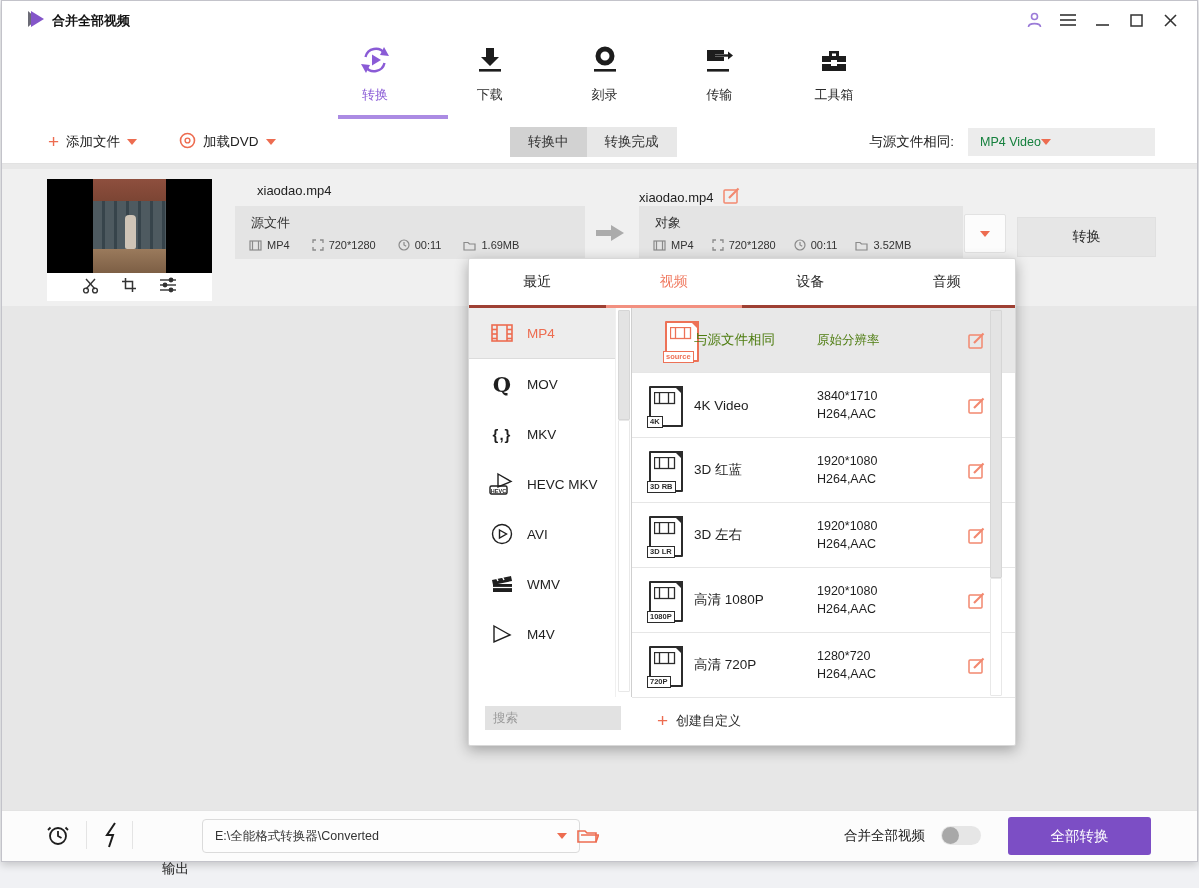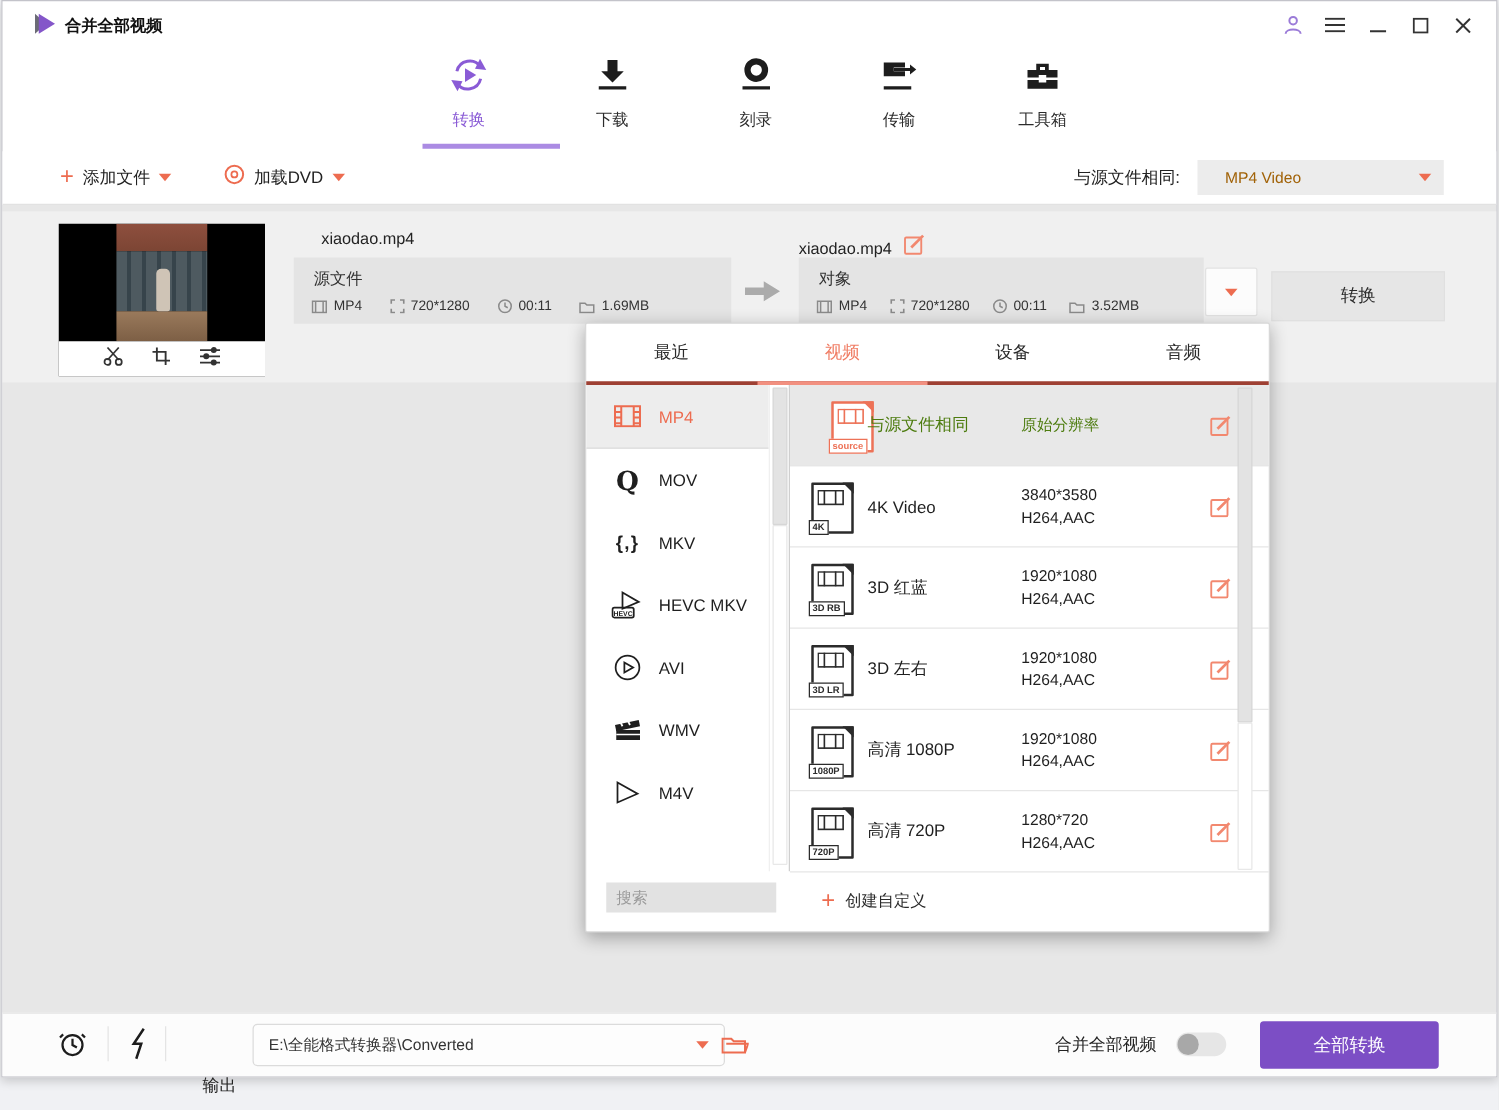--- a/index.html
+++ b/index.html
@@ -32,21 +32,21 @@
   .tb-left{position:absolute;left:46px;top:0;height:42px;display:flex;align-items:center;gap:42px;}
   .tb-group{display:flex;align-items:center;gap:7px;cursor:default;}
   .tb-group .tlabel{font-size:13.5px;color:#222;}
   .caret{width:0;height:0;border-left:5px solid transparent;border-right:5px solid transparent;border-top:6px solid #ED6C50;}
   .plus{color:#ED6C50;font-size:19px;font-weight:400;line-height:14px;}
   .seg-tabs{position:absolute;left:508px;top:6px;display:flex;height:30px;}
   .seg{padding:0 18px;display:flex;align-items:center;font-size:13.5px;color:#333;background:#E8E8E8;}
   .seg.active{background:#D2D2D2;}
   .tb-right{position:absolute;right:42px;top:0;height:42px;display:flex;align-items:center;gap:14px;}
   .tb-right .tlabel{font-size:13.5px;color:#222;}
-  .fmt-select{width:165px;height:28px;background:#ECECEC;display:flex;align-items:center;justify-content:space-between;padding:0 10px 0 22px;font-size:12.5px;color:#a16207;}
+  .fmt-select{width:165px;height:28px;background:#ECECEC;display:flex;align-items:center;padding:0 10px 0 12px;font-size:12.5px;color:#15803d;}
   
   .content{position:absolute;left:0;top:163px;right:0;height:647px;background:#E7E7E7;}
   .file-strip{position:absolute;left:0;top:5px;right:0;height:137px;background:#F0F0F0;}
   .thumb-card{position:absolute;left:45px;top:10px;width:165px;height:122px;background:#000;}
   .thumb-pic{position:absolute;left:46px;top:0;width:73px;height:94px;overflow:hidden;}
   .tp-roof{height:22px;background:linear-gradient(#8e4f3e,#7c4534);}
   .tp-glass{height:48px;background:repeating-linear-gradient(90deg,#4e5a60 0 9px,#37444b 9px 12px);}
   .tp-deck{height:24px;background:linear-gradient(#9a7a5c,#7d5f45);}
   .tp-person{position:absolute;left:32px;top:36px;width:11px;height:34px;background:#cfc4b6;border-radius:4px 4px 2px 2px;}
   .thumb-bar{position:absolute;left:0;bottom:0;width:165px;height:28px;background:#fff;display:flex;align-items:center;justify-content:center;gap:22px;}
@@ -219,20 +219,24 @@
         <span>
           <svg width="17" height="17" fill="none" stroke="#ED6C50">
               <circle cx="8.5" cy="8.5" r="7" stroke-width="1.6"></circle>
               <circle cx="8.5" cy="8.5" r="2.4" stroke-width="1.4"></circle>
             </svg>
         </span>
         <span class="tlabel">加载DVD</span>
         <span class="caret"></span>
       </div>
     </div>
+    <div class="seg-tabs">
+      <div class="seg active">转换中</div>
+      <div class="seg">转换完成</div>
+    </div>
     <div class="tb-right">
       <span class="tlabel">与源文件相同:</span>
       <div class="fmt-select">
         <span>MP4 Video</span>
         <span class="caret"></span>
       </div>
     </div>
   </div>
 
   <div class="content">
@@ -481,21 +485,21 @@
               <div class="pic-ear"></div>
               <svg width="22" height="13" fill="none" stroke="currentColor" stroke-width="1.3">
                   <rect x="0.5" y="0.5" width="20" height="11"></rect>
                   <line x1="5.5" y1="0" x2="5.5" y2="12"></line>
                   <line x1="14.5" y1="0" x2="14.5" y2="12"></line>
                 </svg>
               <div class="pic-badge">4K</div>
             </div>
             <div class="pname">4K Video</div>
             <div class="pspecs">
-                <span>3840*3580</span>
+                <span>3840*1710</span>
                 <span>H264,AAC</span>
               </div>
             <div class="pedit">
               <svg width="17" height="17" fill="none" stroke="#F2886F" stroke-width="1.5">
                   <rect x="1" y="3" width="13" height="13" rx="1"></rect>
                   <line x1="6" y1="11" x2="15.5" y2="1.5" stroke-width="2.2"></line>
                 </svg>
             </div>
           </div>
 

